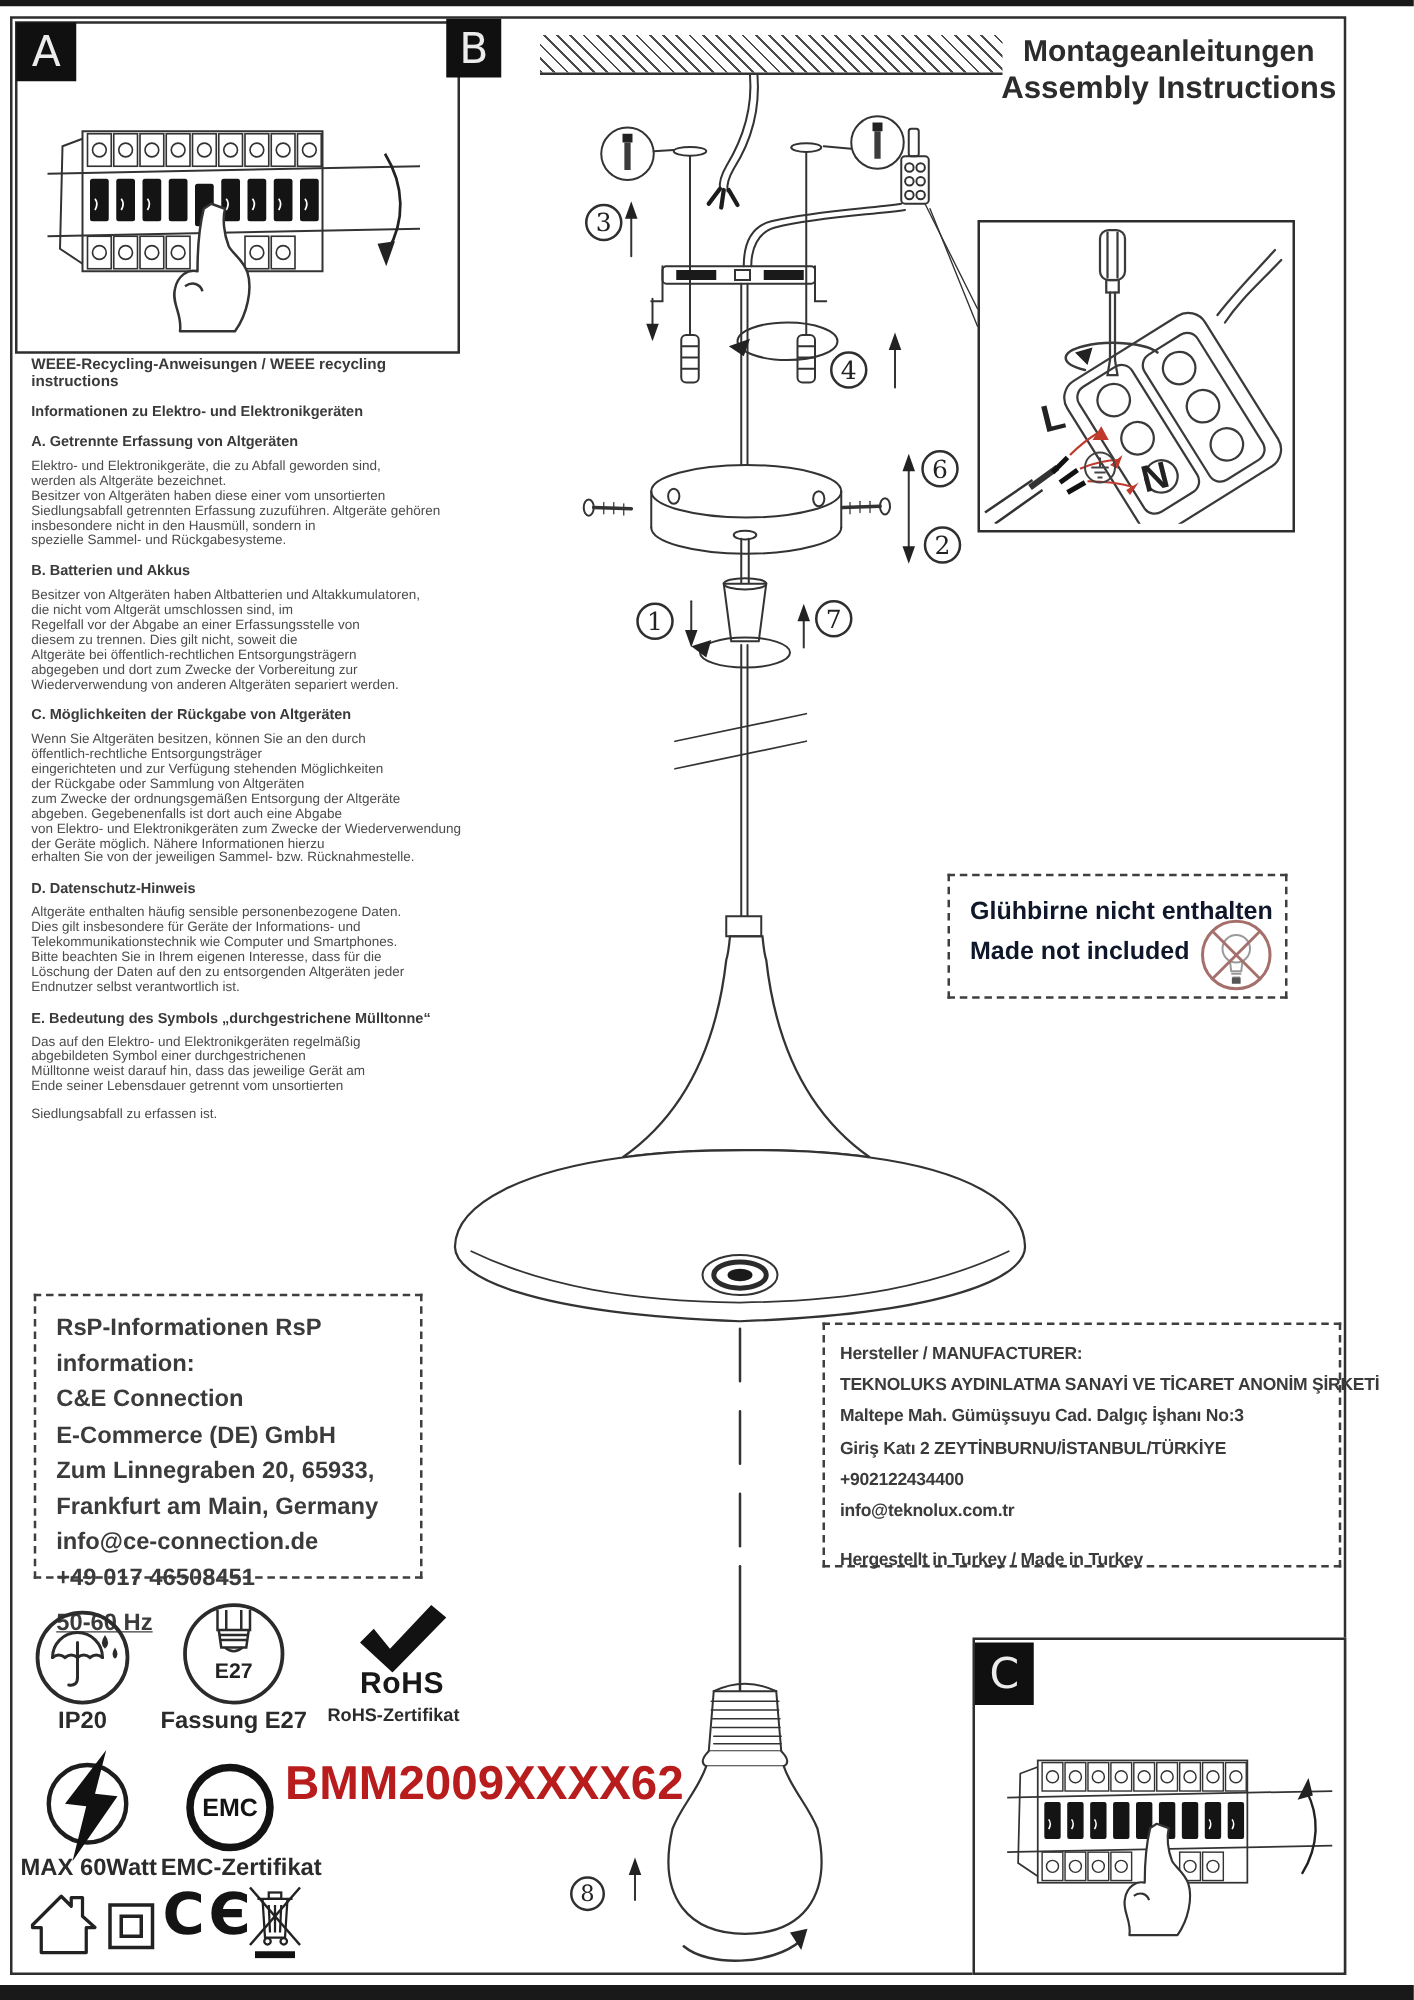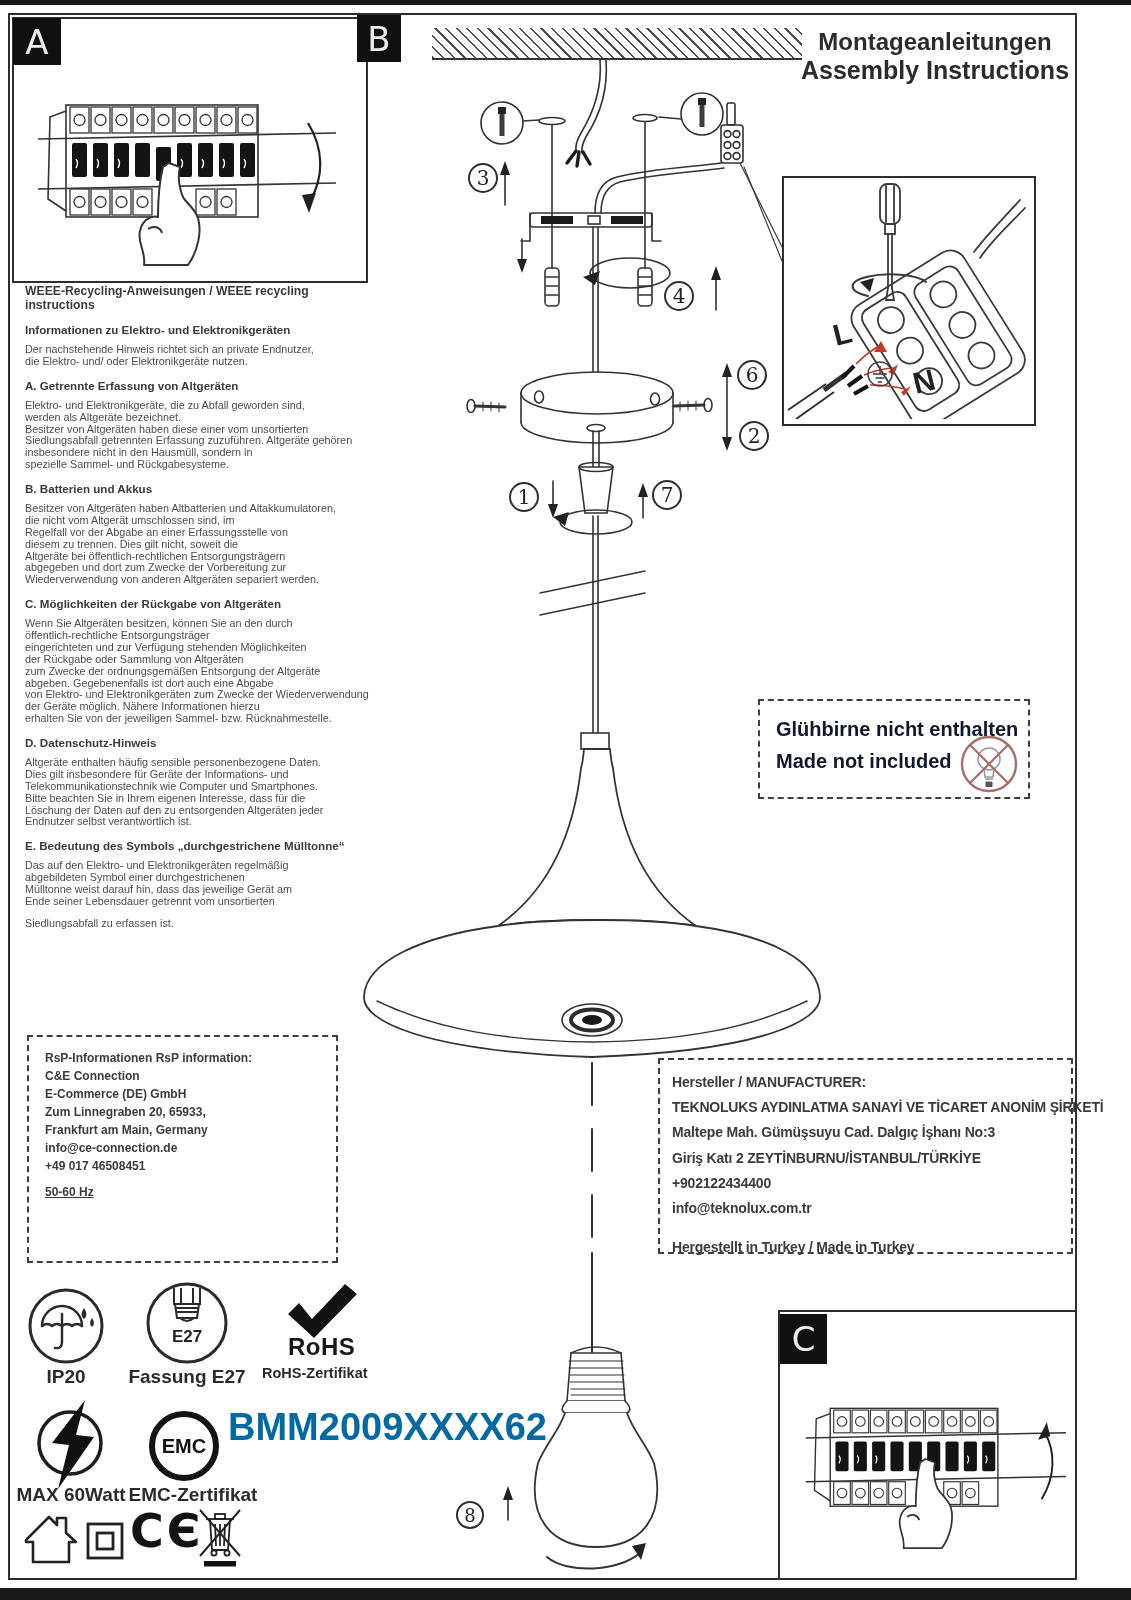--- a/index.html
+++ b/index.html
@@ -23,31 +23,31 @@
                color:#edb71d;letter-spacing:-1px;}
   .brand .t-de{font-size:24px;font-weight:700;color:#2c2c2c;margin-top:2px;}
   .brand .t-en{font-size:25px;font-weight:700;color:#2c2c2c;}
   
   .weee{width:352px;}
   .weee h1{font-size:12.2px;margin:0 0 10px 0;color:#3a3a3a;}
   .weee h2{font-size:11.6px;margin:11px 0 8px 0;color:#3a3a3a;}
   .weee p{font-size:10.8px;line-height:1.1;margin:0 0 3px 0;color:#4c4c4c;
           white-space:pre-line;font-weight:500;}
   
-  .rsp{font-size:12px;font-weight:700;color:#3b3b3b;line-height:1.5;padding:12px 0 0 16px;box-sizing:border-box;}
+  .rsp{font-size:19px;font-weight:700;color:#3b3b3b;line-height:1.5;padding:12px 0 0 16px;box-sizing:border-box;}
   .rsp .freq{margin-top:8px;text-decoration:underline;}
   .mfr{font-size:14px;font-weight:700;color:#3b3b3b;line-height:1.8;padding:10px 0 0 12px;
        box-sizing:border-box;white-space:nowrap;letter-spacing:-0.2px;}
   .mfr .origin{margin-top:14px;}
   .bulbnote{font-size:20px;font-weight:700;color:#0f172a;line-height:1.6;padding:12px 0 0 16px;box-sizing:border-box;}
   
   .cert-label{font-size:19px;font-weight:700;color:#2b2b2b;text-align:center;}
   .rohs-word{font-size:24px;font-weight:800;color:#181818;letter-spacing:0.5px;}
   .rohs-sub{font-size:14.5px;font-weight:700;color:#2b2b2b;}
-  .model{font-size:38px;font-weight:800;color:#0369a1;letter-spacing:0;}
+  .model{font-size:38px;font-weight:800;color:#b91c1c;letter-spacing:0;}
   .ce{font-family:"DejaVu Sans",sans-serif;font-size:46px;font-weight:700;color:#141414;letter-spacing:3px;}
   svg{display:block;}
 </style>
 </head>
 <body>
 
 <div class="abs strip" style="left:0;top:0;width:1131px;height:5px;"></div>
 <div class="abs strip" style="left:0;top:1588px;width:1131px;height:12px;"></div>
 
 <div class="abs page-border" style="left:8px;top:13px;width:1065px;height:1563px;"></div>
@@ -134,22 +134,20 @@
 <div class="abs hatch" style="left:432px;top:28px;width:370px;height:30px;"></div>
 
 <div class="abs brand" style="left:795px;top:26px;width:280px;">
   <div class="t-de">Montageanleitungen</div>
   <div class="t-en">Assembly Instructions</div>
 </div>
 
 <div class="abs weee" style="left:25px;top:284px;">
   <h1>WEEE-Recycling-Anweisungen / WEEE recycling instructions</h1>
   <h2>Informationen zu Elektro- und Elektronikgeräten</h2>
-  <p>Der nachstehende Hinweis richtet sich an private Endnutzer,
- die Elektro- und/ oder Elektronikgeräte nutzen.</p>
   <h2>A. Getrennte Erfassung von Altgeräten</h2>
   <p>Elektro- und Elektronikgeräte, die zu Abfall geworden sind,
  werden als Altgeräte bezeichnet.
 Besitzer von Altgeräten haben diese einer vom unsortierten
 Siedlungsabfall getrennten Erfassung zuzuführen. Altgeräte gehören
 insbesondere nicht in den Hausmüll, sondern in
 spezielle Sammel- und Rückgabesysteme.</p>
   <h2>B. Batterien und Akkus</h2>
   <p>Besitzer von Altgeräten haben Altbatterien und Altakkumulatoren,
  die nicht vom Altgerät umschlossen sind, im

